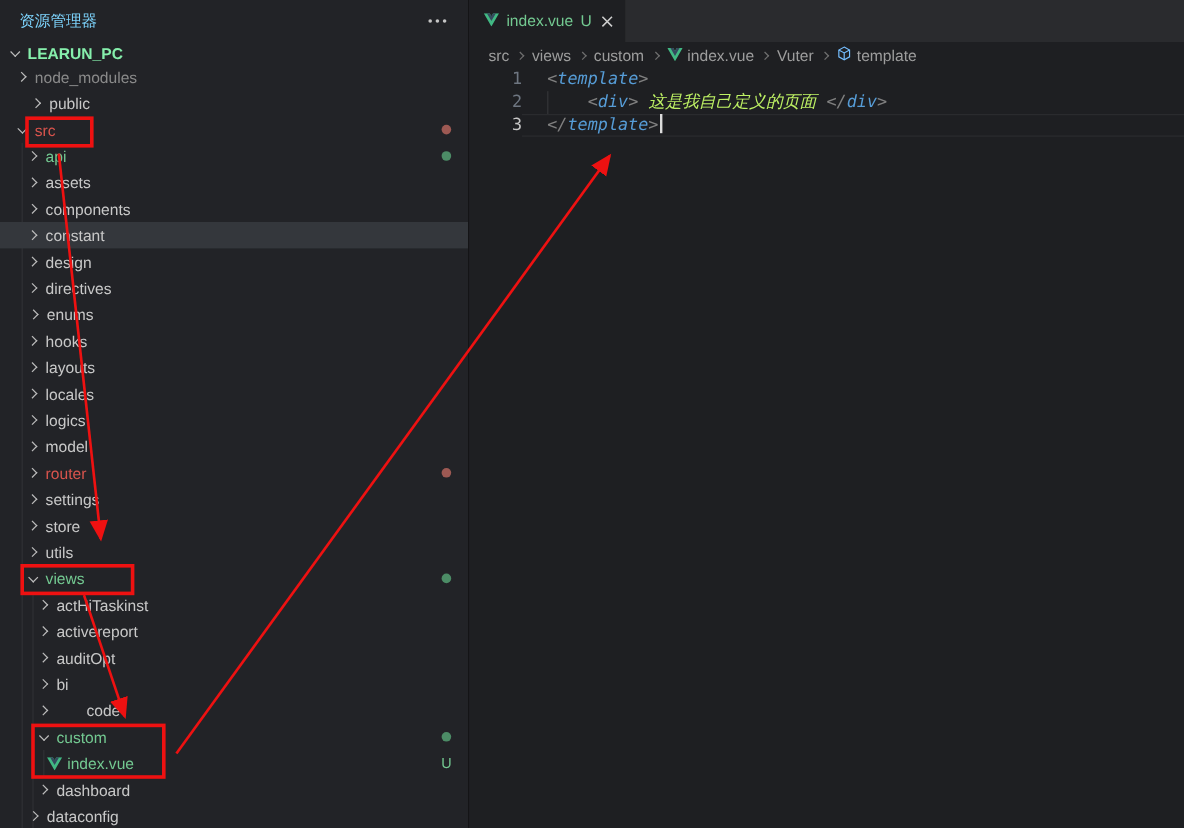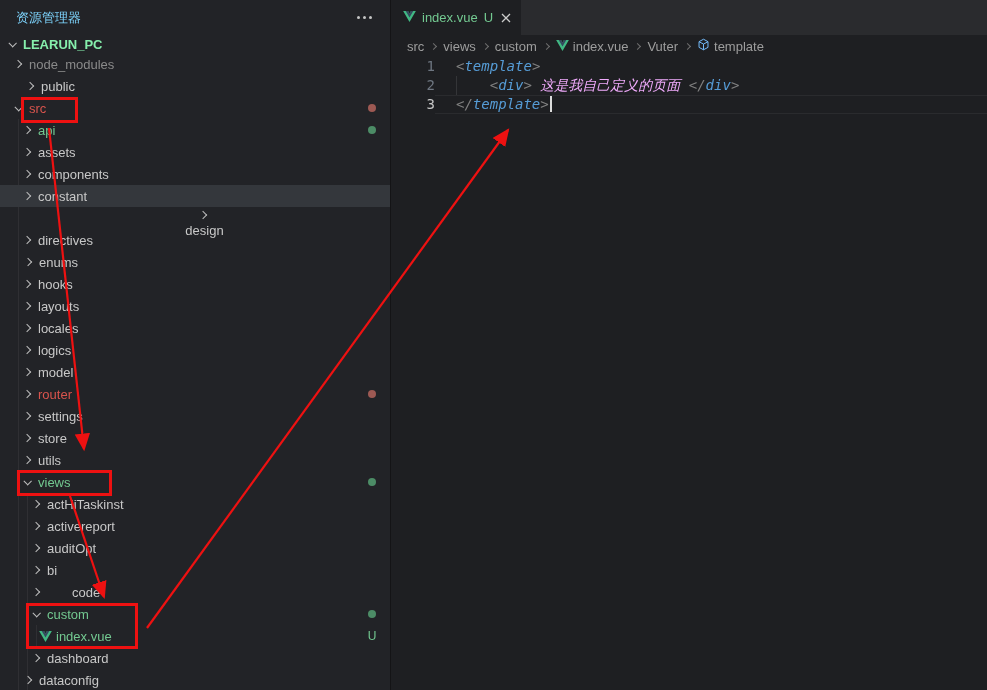--- a/index.html
+++ b/index.html
@@ -58,21 +58,21 @@
   .cline.current::before { content:""; position:absolute; left:44px; right:0; top:0; bottom:0;
                            border-top:1px solid rgba(255,255,255,0.055);
                            border-bottom:1px solid rgba(255,255,255,0.055); pointer-events:none; }
   .gut { flex:0 0 44px; width:44px; text-align:right; color:#6e7681; user-select:none; }
   .cline.current .gut { color:#c6c6c6; }
   .lcontent { padding-left:21px; position:relative;font-style:italic; }
   .iguide { position:absolute; left:65px; top:0; bottom:0; width:1px;
             background:rgba(255,255,255,0.10); }
   .tk-p { color:var(--punct-gray,#808080); }
   .tk-t { color:var(--tag-blue,#569cd6); }
-  .tk-x { color:#f0abfc; }
+  .tk-x { color:#bef264; }
   .cursor { display:inline-block; width:2px; height:16px; background:#dcdcdc;
             vertical-align:middle; margin-left:1px; transform:translateY(-1px); }
 
   
   .anno-box { position:absolute; border:3px solid var(--annotation-red,#ee1111);
               z-index:40; pointer-events:none; }
   #anno-svg { position:absolute; left:0; top:0; z-index:41; pointer-events:none; }
 </style>
 </head>
 <body>
@@ -136,21 +136,21 @@
             <span class="chev right"></span>
           </span>
           <span>components</span>
         </div>
         <div class="row tone-default selected" style="padding-left: 19px;">
           <span class="twisty">
             <span class="chev right"></span>
           </span>
           <span>constant</span>
         </div>
-        <div class="row tone-default" style="padding-left: 19px; flex-direction: column;">
+        <div class="row tone-default" style="padding-left: 19px;">
           <span class="twisty">
             <span class="chev right"></span>
           </span>
           <span>design</span>
         </div>
         <div class="row tone-default" style="padding-left: 19px;">
           <span class="twisty">
             <span class="chev right"></span>
           </span>
           <span>directives</span>

